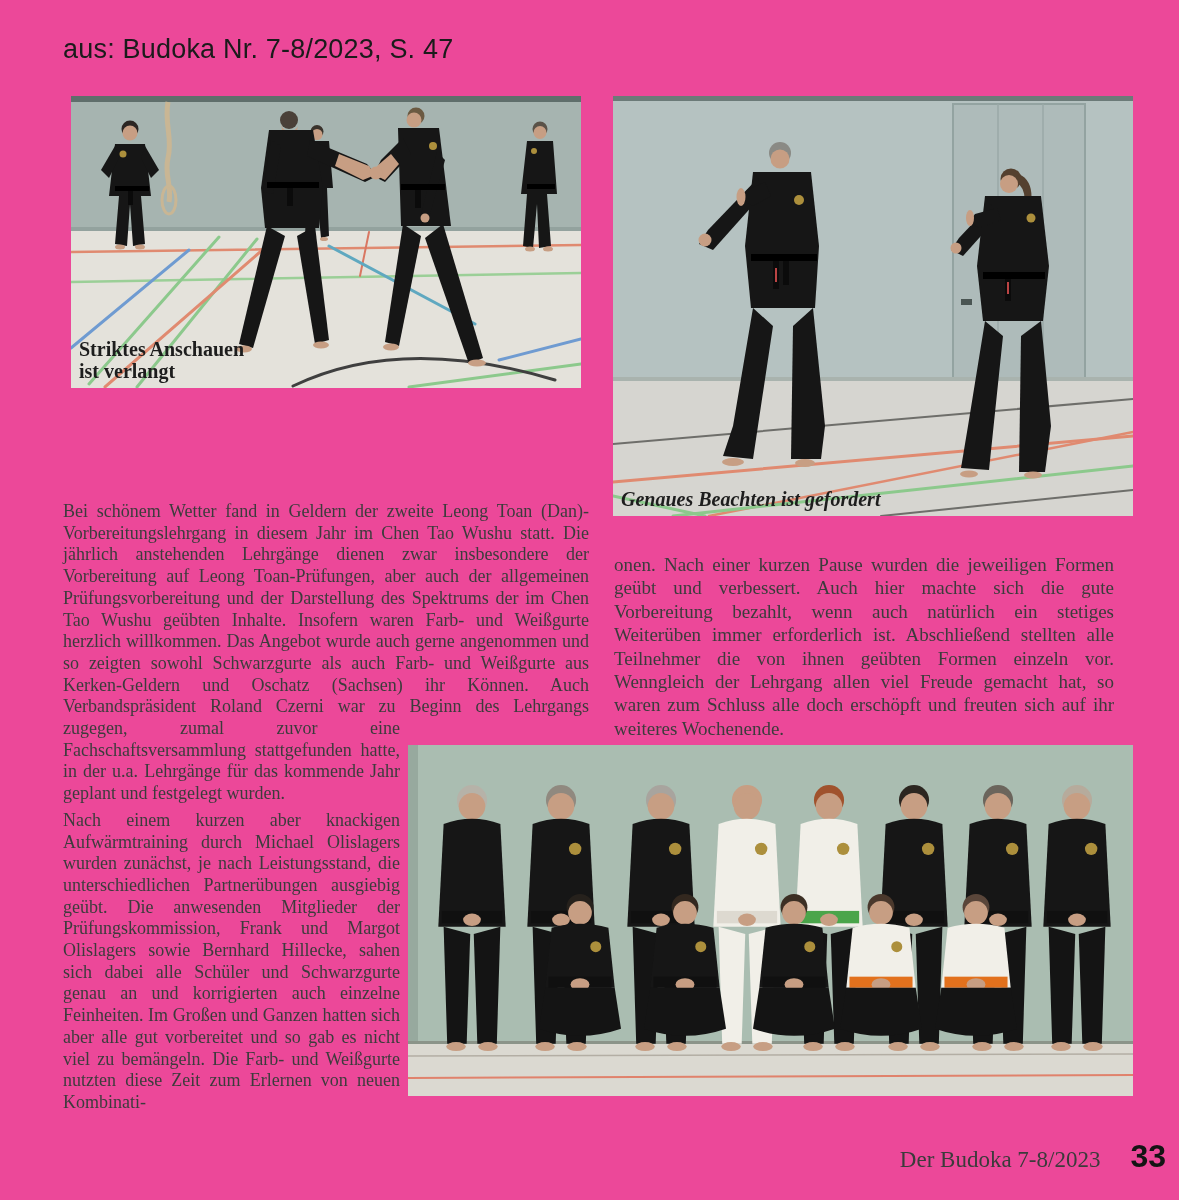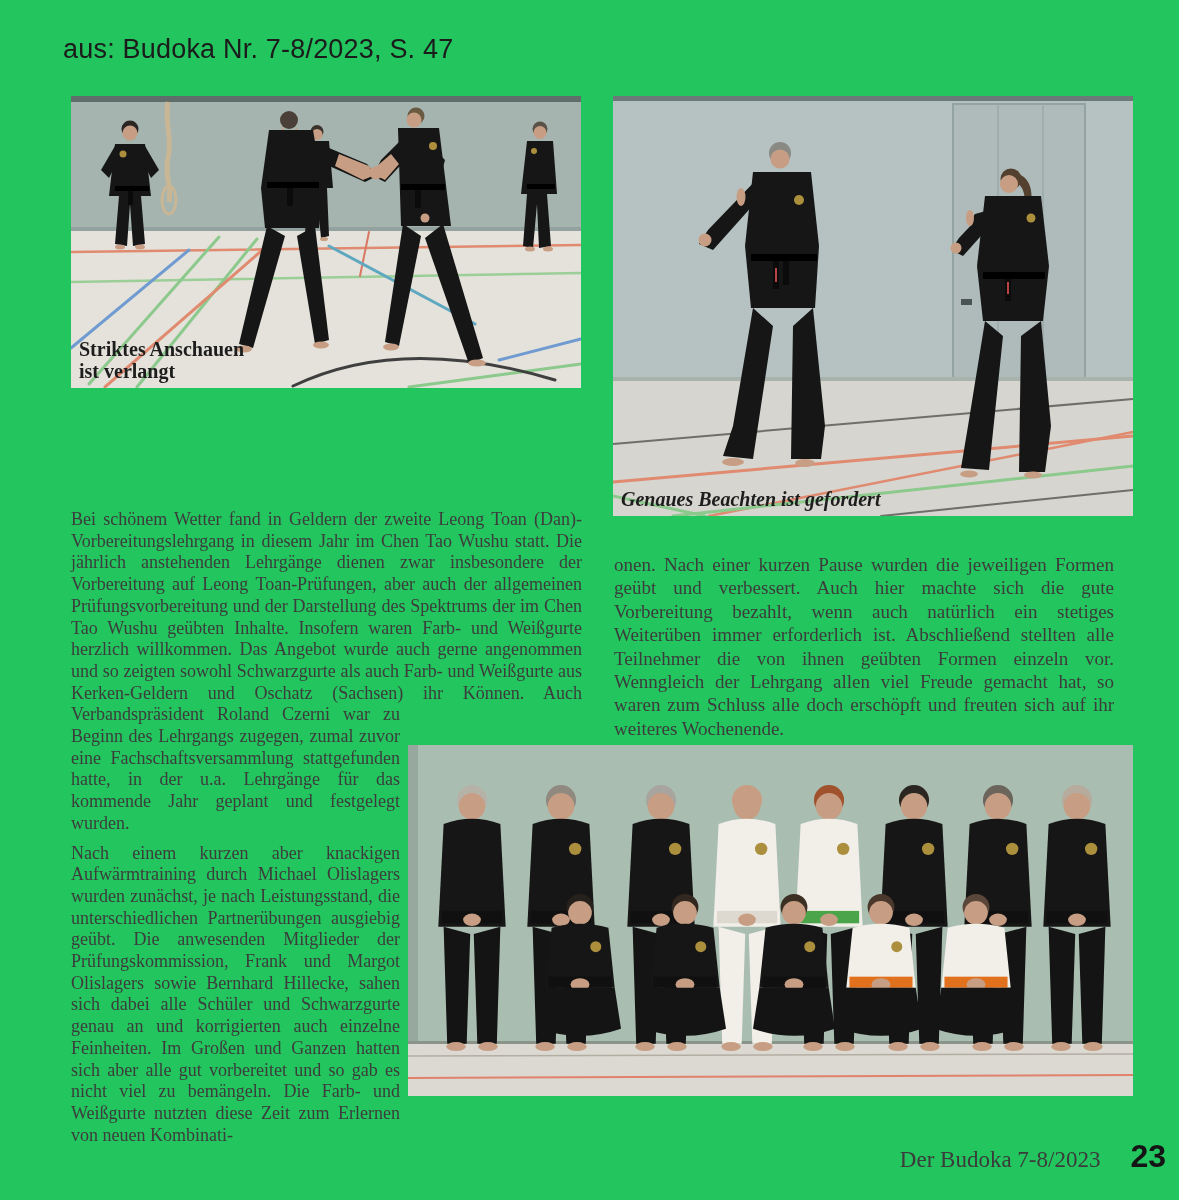--- a/index.html
+++ b/index.html
@@ -1,35 +1,35 @@
 <!DOCTYPE html>
 <html lang="de"><head>
 <meta charset="utf-8">
 <style>
   html,body{margin:0;padding:0;background:#ffffff;}
-  .page{position:relative;width:1179px;height:1200px;background:#22c55e;overflow:hidden;
+  .page{position:relative;width:1179px;height:1200px;background:#ec4899;overflow:hidden;
         font-family:"Liberation Serif",serif;}
   figure{margin:0;padding:8px;}
 
   .source{position:absolute;left:63px;top:34px;font-family:"Liberation Sans",sans-serif;
           font-size:27px;color:#1b1b1b;letter-spacing:0.2px;}
 
   .photo{position:absolute;}
   .photo svg{display:block;}
   .photo-left{left:63px;top:88px;width:510px;height:292px;}
   .photo-right{left:605px;top:88px;width:520px;height:420px;font-style:italic;}
   .photo-group{left:400px;top:737px;width:725px;height:351px;}
 
   .headline{position:absolute;left:61px;top:392px;margin:0;
             font-family:"Liberation Sans",sans-serif;font-weight:800;
             font-size:44px;line-height:52px;letter-spacing:-0.5px;color:#0f0f0f;}
 
   .col-left{position:absolute;left:63px;top:501px;width:527px;
             font-size:18px;line-height:21.7px;color:#3c3c3c;text-align:justify;}
-  .col-left p{margin:8px;}
+  .col-left p{margin:0;}
   .col-left p.p2{margin-top:5px;}
   .cut{float:right;}
   .cut1{width:1px;height:222px;}
   .cut2{width:190px;height:640px;clear:right;}
 
   .col-right{position:absolute;left:602px;top:541px;width:524px;
              font-size:19px;line-height:23.4px;color:#3c3c3c;text-align:justify;}
   .col-right p{margin:12px;}
   .byline{margin-top:2px;text-align:right;font-weight:bold;font-size:19px;color:#222;}
 
@@ -265,16 +265,16 @@
         <use href="#pk" x="236" y="148" width="82" height="150" style="--hair:#33281f;--patch:#ac8f3c;"></use>
         <use href="#pk" x="345" y="148" width="82" height="150" style="--hair:#3c2f24;--patch:#ac8f3c;"></use>
         <use href="#pk" x="432" y="148" width="82" height="150" style="--hair:#4a382c;--gi:#f1efe8;--belt:#e2711d;--pants:#141414;--patch:#ac8f3c;"></use>
         <use href="#pk" x="527" y="148" width="82" height="150" style="--hair:#5a463a;--gi:#f1efe8;--belt:#e2711d;--pants:#141414;"></use>
       </g>
     </svg>
   </figure>
 
   <div class="footer">
     <span class="journal">Der Budoka 7-8/2023</span>
-    <span class="pagenum">23</span>
+    <span class="pagenum">33</span>
   </div>
 
 </div>
 
 </body></html>

